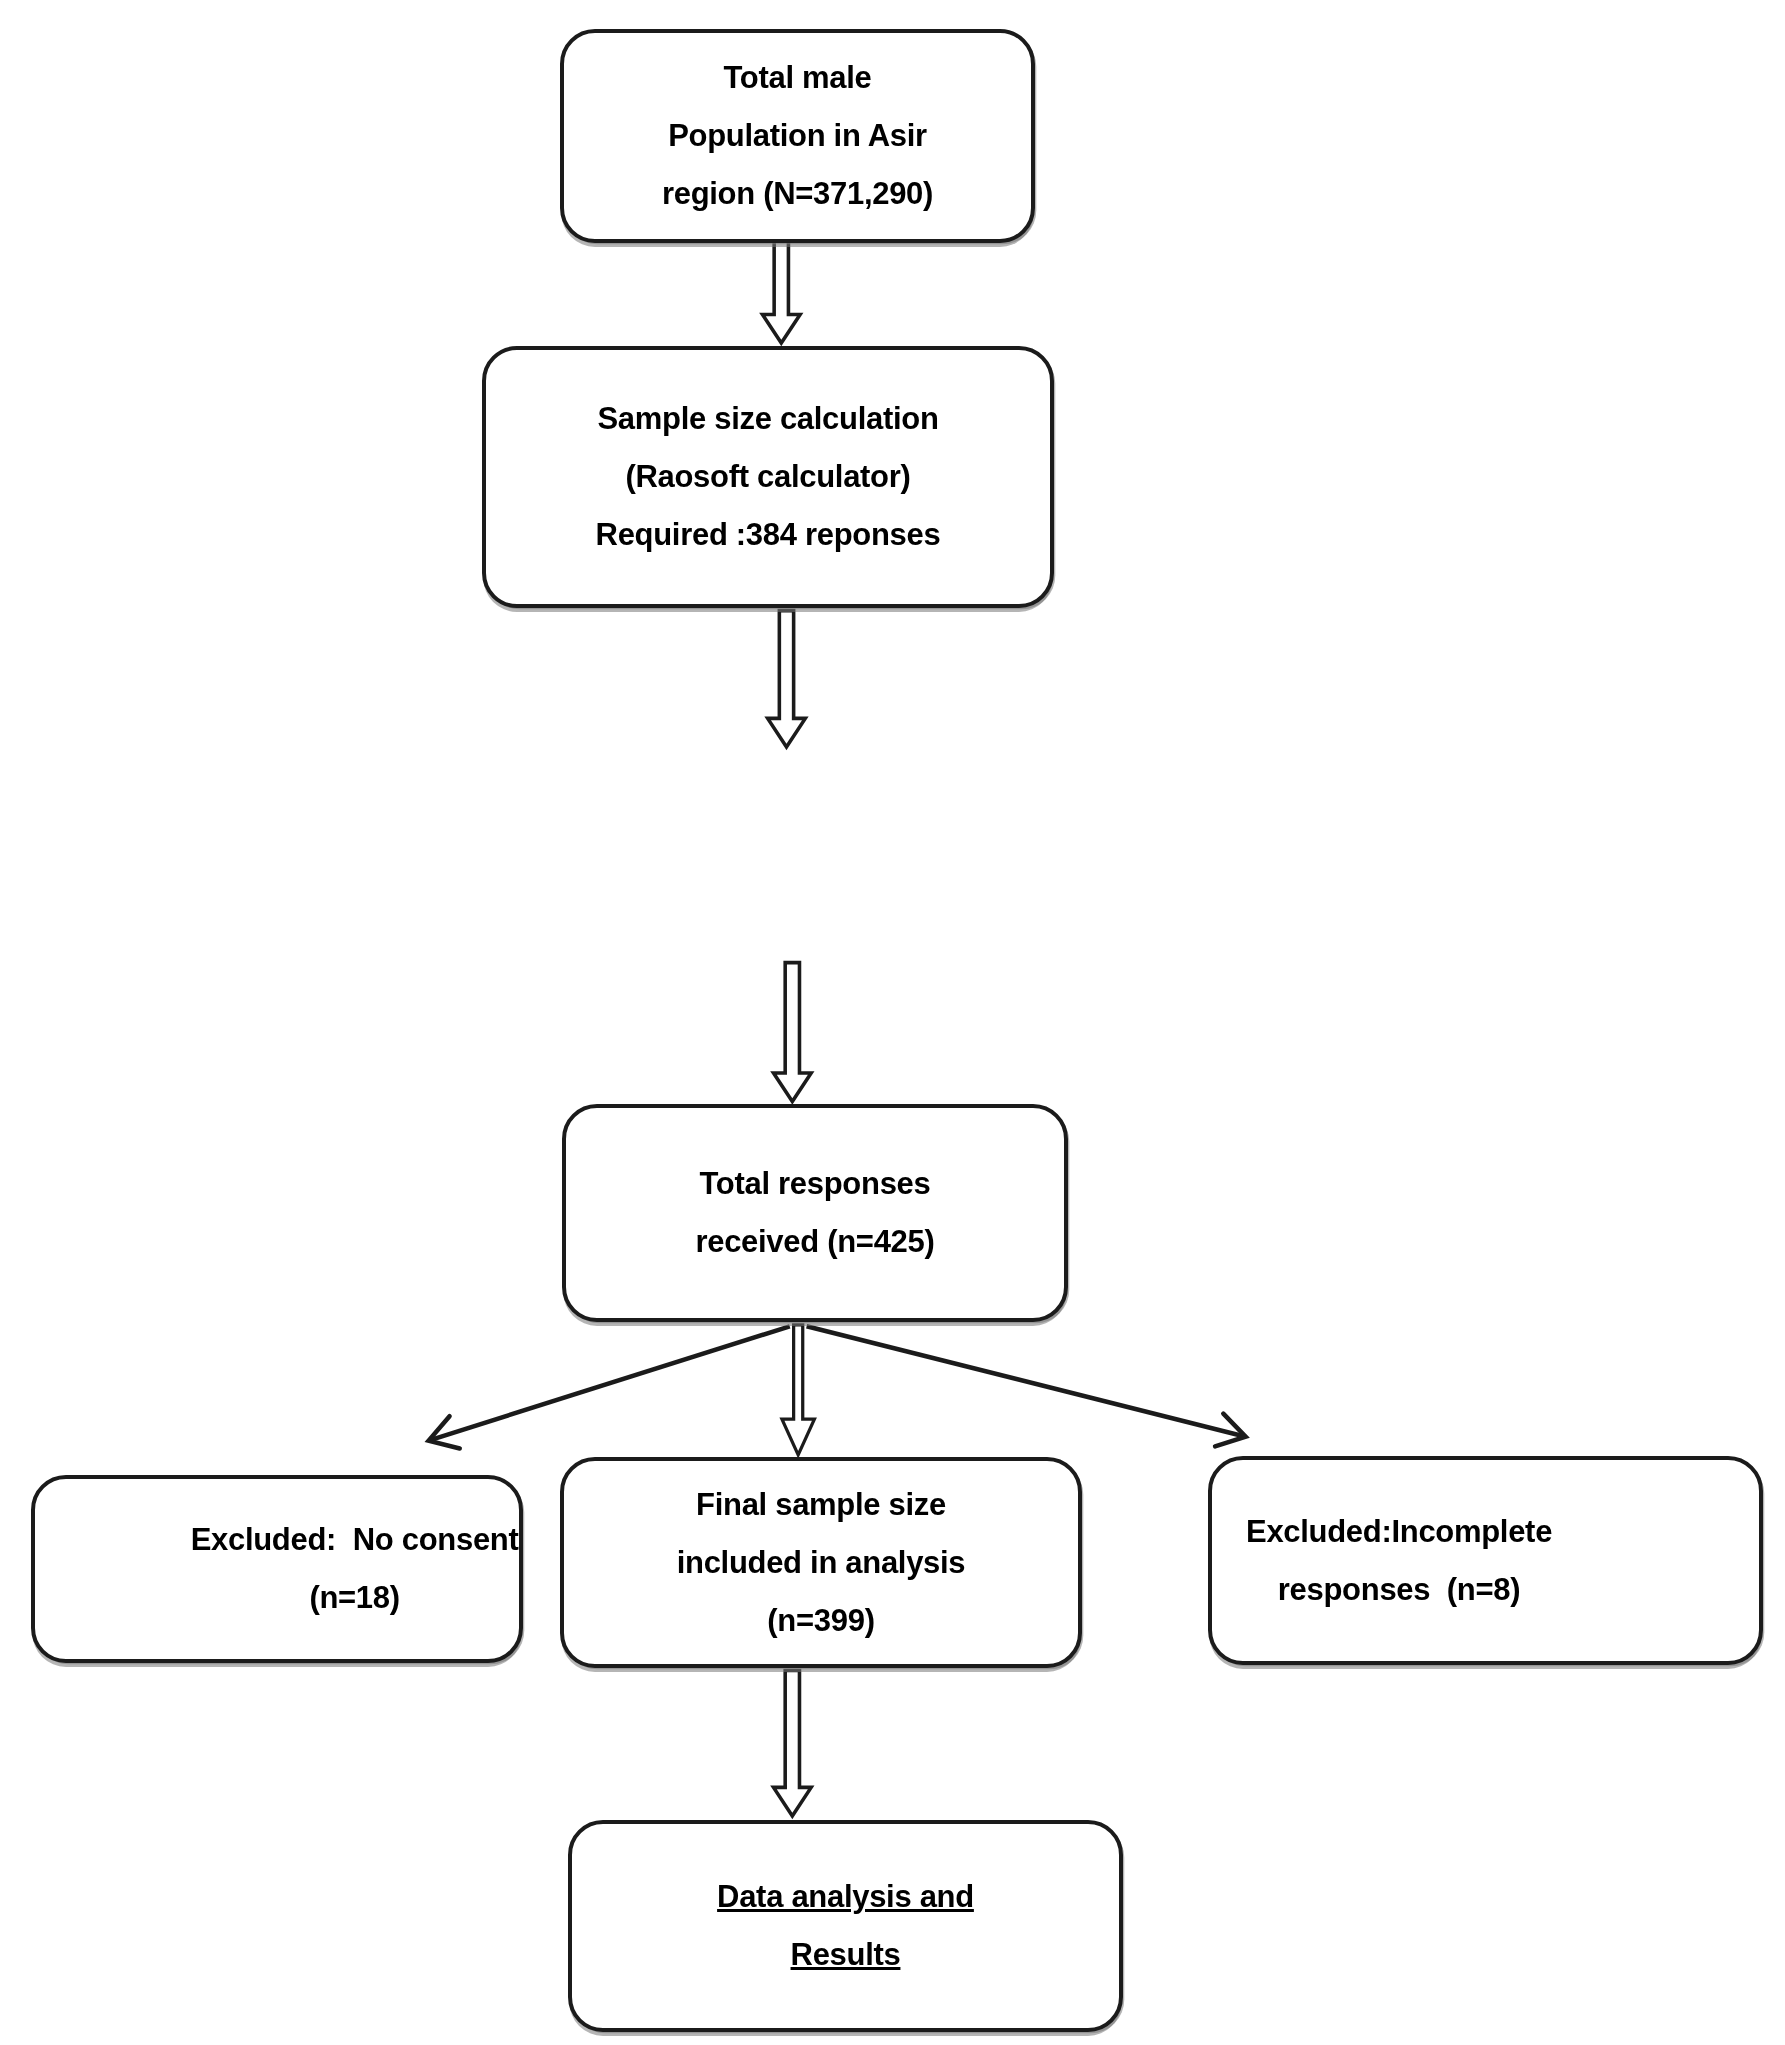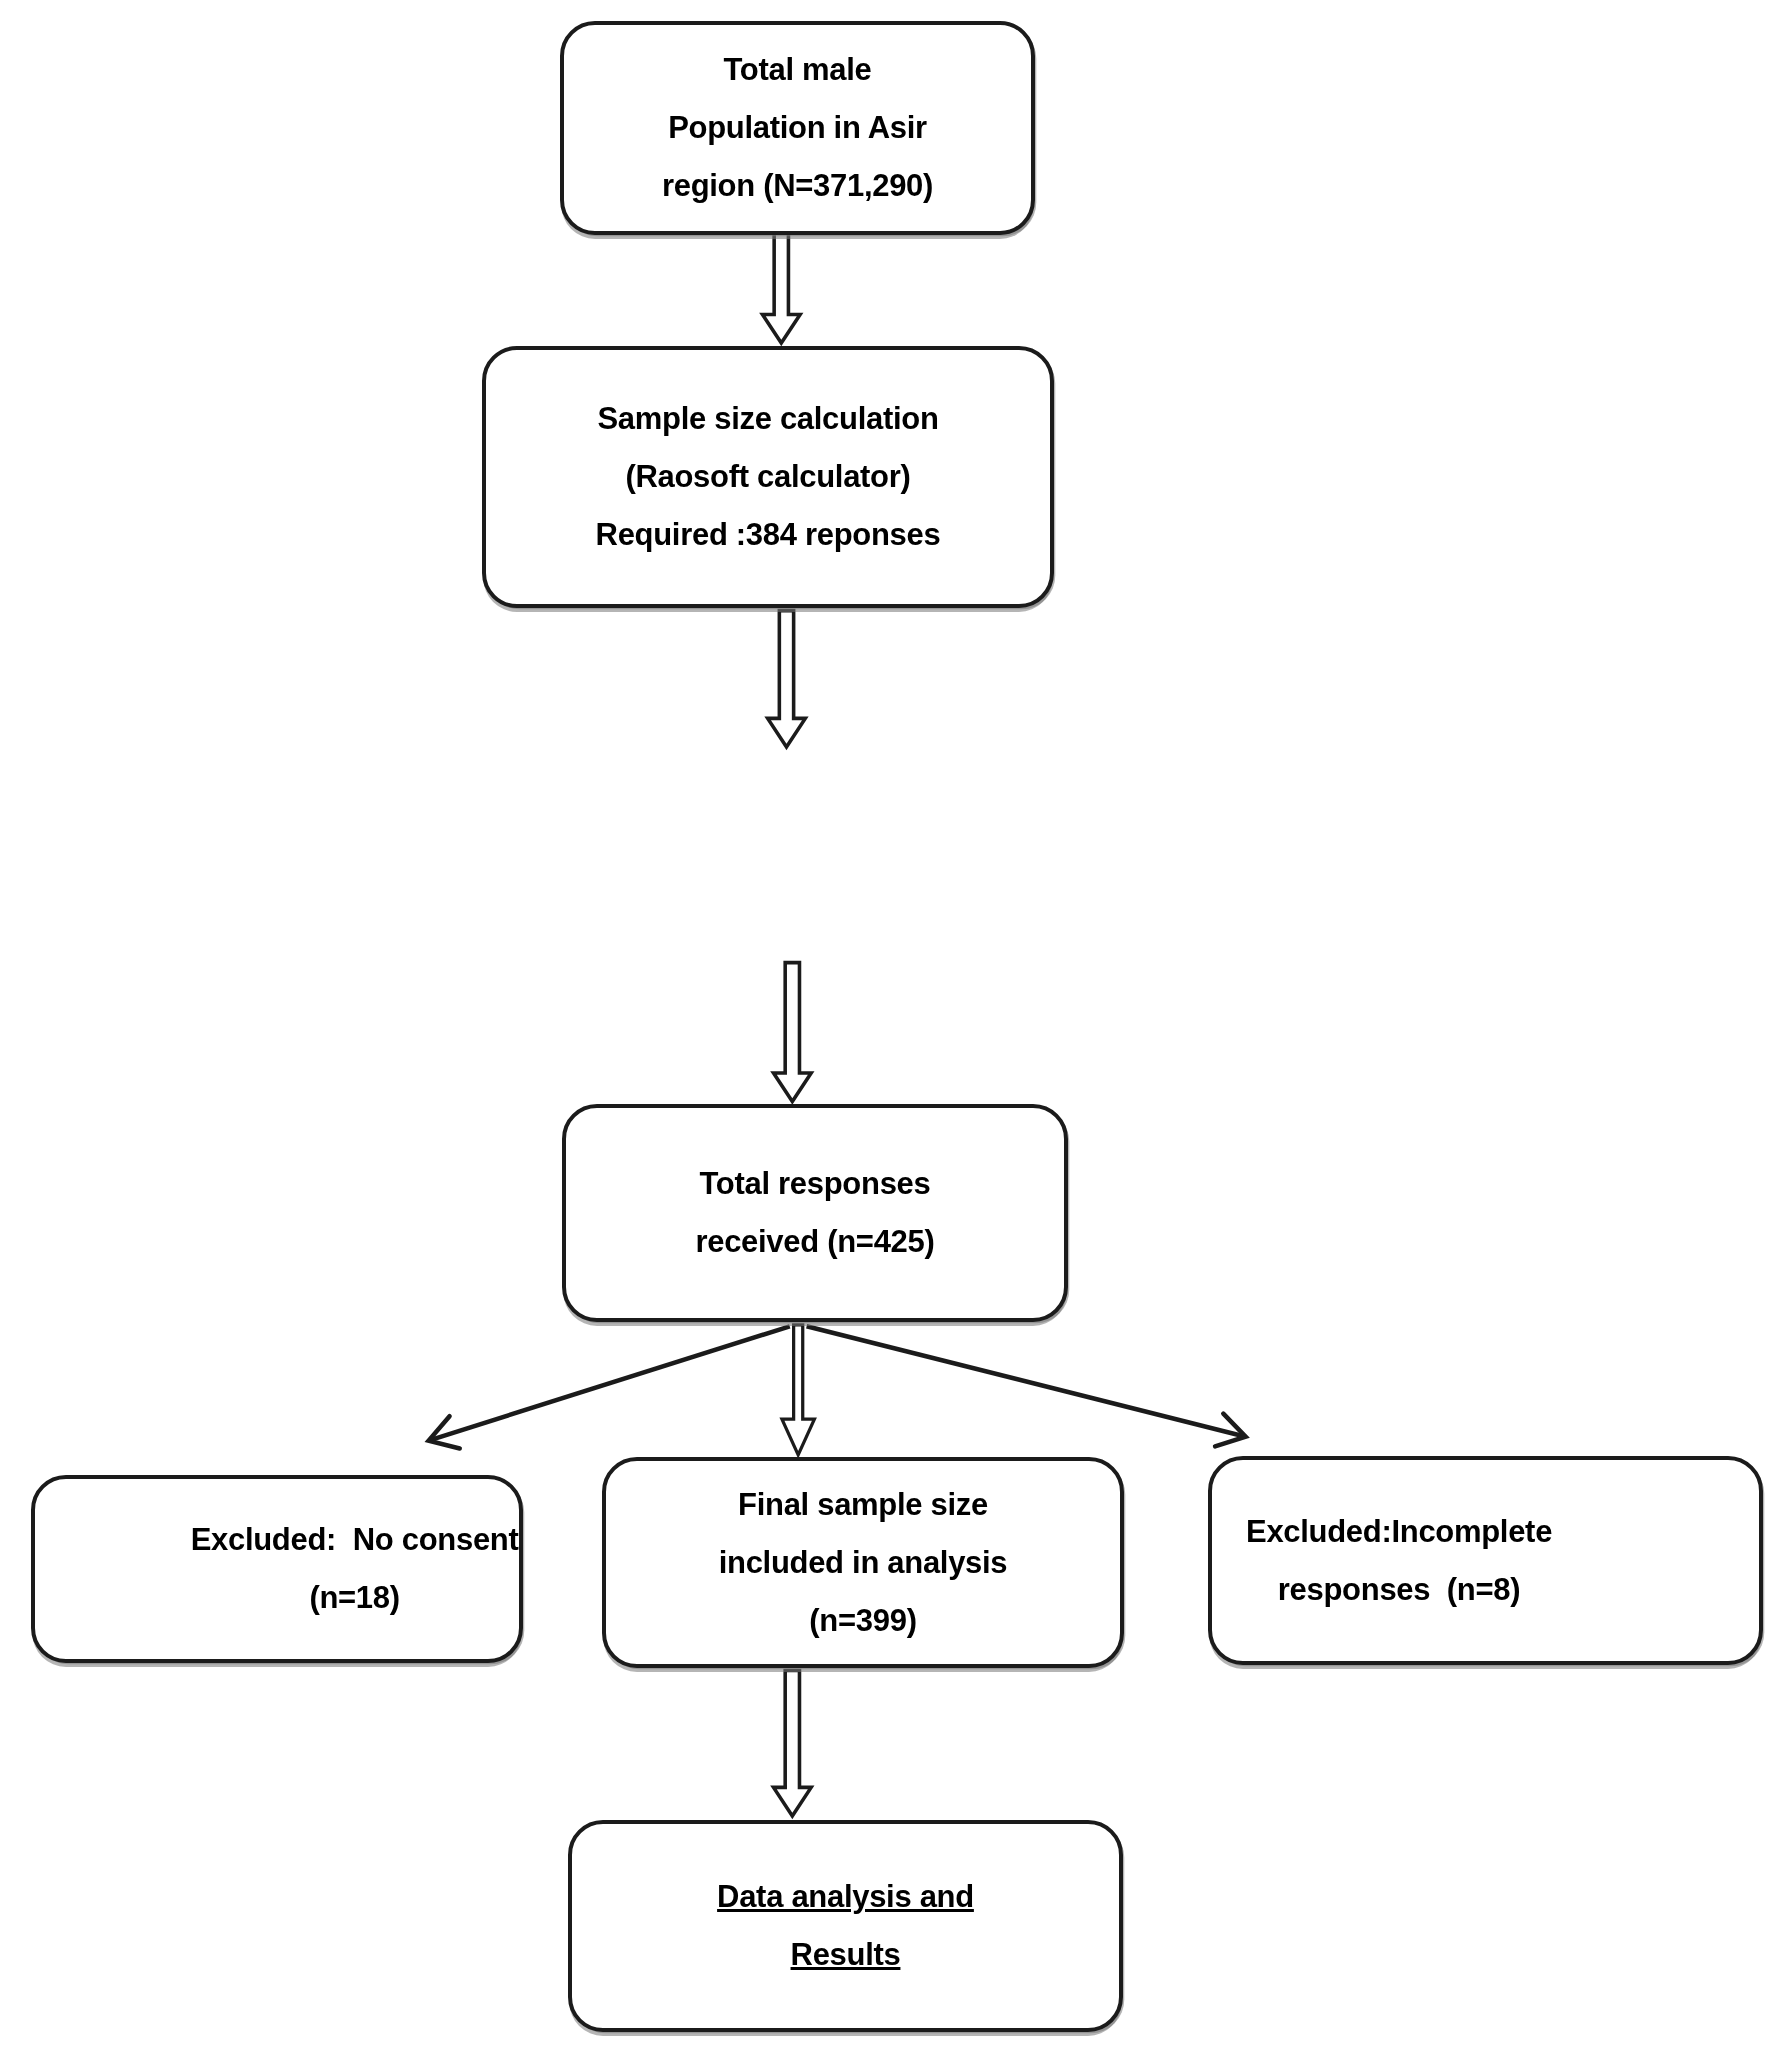--- a/index.html
+++ b/index.html
@@ -37,26 +37,26 @@
     letter-spacing:-0.3px;
   }
   .node.align-left{justify-content:flex-start;}
   .node.align-left .label{text-align:center;padding-left:34px;}
   svg.connectors{
     position:absolute;
     left:0;top:0;width:1786px;height:2046px;
     pointer-events:none;
   }
   
-  #n-population      {left:560px;  top:21px;   width:475px; height:214px;}
+  #n-population      {left:560px;  top:29px;   width:475px; height:214px;}
   #n-sample-size     {left:482px;  top:346px;  width:572px; height:262px;}
   #n-sampling-method {left:500px;  top:748px; width:645px; height:212px;}
   #n-total-responses {left:562px;  top:1104px; width:506px; height:218px;}
   #n-excluded-consent{left:30.5px;   top:1475px; width:492px; height:188px;justify-content:flex-end;}
-  #n-final-sample    {left:560px;  top:1457px; width:522px; height:211px;margin-left:42px;}
+  #n-final-sample    {left:560px;  top:1457px; width:522px; height:211px;}
   #n-excluded-incomplete{left:1208px;top:1456px;width:555px;height:209px;}
   #n-data-analysis   {left:568px;  top:1820px; width:555px; height:212px;text-decoration:underline;}
 </style>
 </head>
 <body>
 
 <div class="canvas">
 
   <svg class="connectors" viewBox="0 0 2750 3150" xmlns="http://www.w3.org/2000/svg">
     <defs>

